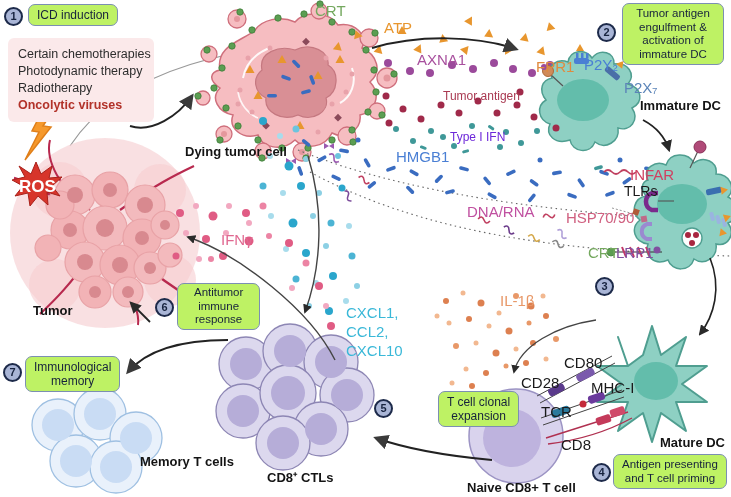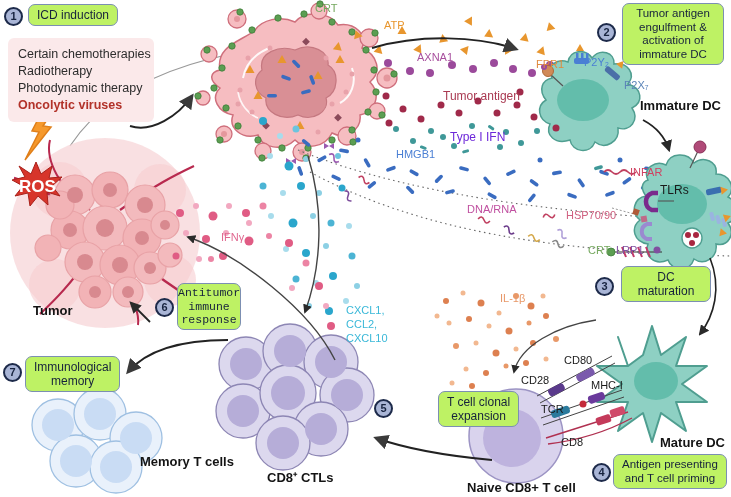--- a/index.html
+++ b/index.html
@@ -10,21 +10,21 @@
        background:#a9b5d6;border:2px solid #1d2a4a;color:#17233f;
        font-size:11px;font-weight:bold;line-height:15px;text-align:center;box-sizing:border-box;}
   .step-box{position:absolute;background:#bef264;border:1.5px solid #7c8fb2;border-radius:7px;
        padding:3px 8px;font-size:12px;color:#16223c;text-align:center;
        white-space:pre-line;line-height:1.18;box-sizing:border-box;}
   .therapy{position:absolute;left:8px;top:38px;width:146px;background:#fbe9ea;border-radius:6px;
        padding:8px 10px;font-size:12.5px;color:#2d2d2d;line-height:1.35;box-sizing:border-box;}
   .therapy .onco{color:#b23229;font-weight:bold;}
   .therapy div{white-space:nowrap;}
   .cell-label{position:absolute;font-size:13px;font-weight:bold;color:#141414;white-space:nowrap;}
-  .mol{position:absolute;font-size:11px;white-space:pre-line;line-height:1.25;}
+  .mol{position:absolute;font-size:15px;white-space:pre-line;line-height:1.25;}
   .ros-label{position:absolute;left:19px;top:177px;width:36px;text-align:center;
        color:#fff;font-weight:bold;font-size:17px;}
 </style>
 </head>
 <body>
 
 <div id="fig">
 
 <svg id="bg" width="731" height="497" viewBox="0 0 731 497">
   <defs>
@@ -526,68 +526,67 @@
 <div class="step-circle" style="left:4px;top:7px;">1</div>
 <div class="step-box" style="left:28px;top:4px;">ICD induction</div>
 
 <div class="step-circle" style="left:597px;top:23px;">2</div>
 <div class="step-box" style="left:622px;top:3px;width:102px;font-size:11.5px;">Tumor antigen
 engulfment &amp;
 activation of
 immature DC</div>
 
 <div class="step-circle" style="left:595px;top:277px;">3</div>
-<div class="step-box" style="left:621px;top:266px;width:90px;">DC
-maturation</div>
 
 <div class="step-circle" style="left:592px;top:463px;">4</div>
 <div class="step-box" style="left:613px;top:454px;font-size:11.5px;">Antigen presenting
 and T cell priming</div>
 
 <div class="step-circle" style="left:374px;top:399px;">5</div>
 <div class="step-box" style="left:397px;top:391px;margin-left:41px;">T cell clonal
 expansion</div>
 
 <div class="step-circle" style="left:155px;top:298px;">6</div>
-<div class="step-box" style="left:177px;top:283px;font-size:11.5px;padding:2px 0;font-family:Liberation Mono, monospace;">Antitumor
+<div class="step-box" style="left:177px;top:283px;font-size:11.5px;padding:2px 16px;">Antitumor
 immune
 response</div>
 
 <div class="step-circle" style="left:3px;top:363px;">7</div>
 <div class="step-box" style="left:25px;top:356px;">Immunological
 memory</div>
 
 <div class="therapy">
   <div>Certain chemotherapies</div>
+  <div>Photodynamic therapy</div>
   <div>Radiotherapy</div>
-  <div>Photodynamic therapy</div>
   <div class="onco">Oncolytic viruses</div>
 </div>
 
+<div class="cell-label" style="left:185px;top:144px;">Dying tumor cell</div>
 <div class="cell-label" style="left:33px;top:303px;">Tumor</div>
 <div class="cell-label" style="left:640px;top:98px;">Immature DC</div>
 <div class="cell-label" style="left:660px;top:435px;">Mature DC</div>
 <div class="cell-label" style="left:140px;top:454px;">Memory T cells</div>
 <div class="cell-label" style="left:267px;top:468px;">CD8⁺ CTLs</div>
 <div class="cell-label" style="left:467px;top:480px;">Naive CD8+ T cell</div>
 
 <div class="ros-label">ROS</div>
 <div class="mol" style="left:315px;top:2px;color:#74a85e;">CRT</div>
 <div class="mol" style="left:384px;top:19px;color:#e8962e;">ATP</div>
 <div class="mol" style="left:417px;top:51px;color:#a8509e;">AXNA1</div>
 <div class="mol" style="left:536px;top:58px;color:#e08a3e;">FPR1</div>
 <div class="mol" style="left:584px;top:56px;color:#4a7fd4;">P2Y₂</div>
 <div class="mol" style="left:624px;top:79px;color:#5b84b8;">P2X₇</div>
 <div class="mol" style="left:443px;top:89px;color:#a93a52;font-size:12px;">Tumor antigen</div>
 <div class="mol" style="left:450px;top:130px;color:#6d28d9;font-size:12px;">Type I IFN</div>
 <div class="mol" style="left:396px;top:148px;color:#4a7fd4;">HMGB1</div>
 <div class="mol" style="left:427px;top:203px;color:#c050a0;margin-left:40px;">DNA/RNA</div>
 <div class="mol" style="left:566px;top:199px;color:#d06080;margin-top:10px;">HSP70/90</div>
 <div class="mol" style="left:630px;top:166px;color:#d04060;">INFAR</div>
-<div class="mol" style="left:624px;top:183px;color:#1a1a1a;font-size:12px;margin-left:36px;">TLRs</div>
+<div class="mol" style="left:624px;top:183px;color:#1a1a1a;font-size:14px;">TLRs</div>
 <div class="mol" style="left:588px;top:244px;color:#74a85e;">CRT</div>
 <div class="mol" style="left:616px;top:244px;color:#8050a0;">LRP1</div>
 <div class="mol" style="left:221px;top:231px;color:#e06890;">IFNγ</div>
 <div class="mol" style="left:346px;top:276px;color:#3ab8d8;margin-top:28px;">CXCL1,
 CCL2,
 CXCL10</div>
 <div class="mol" style="left:500px;top:292px;color:#e89868;">IL-1β</div>
 <div class="mol" style="left:564px;top:354px;color:#1a1a1a;">CD80</div>
 <div class="mol" style="left:521px;top:374px;color:#1a1a1a;">CD28</div>
 <div class="mol" style="left:591px;top:379px;color:#1a1a1a;">MHC-I</div>

